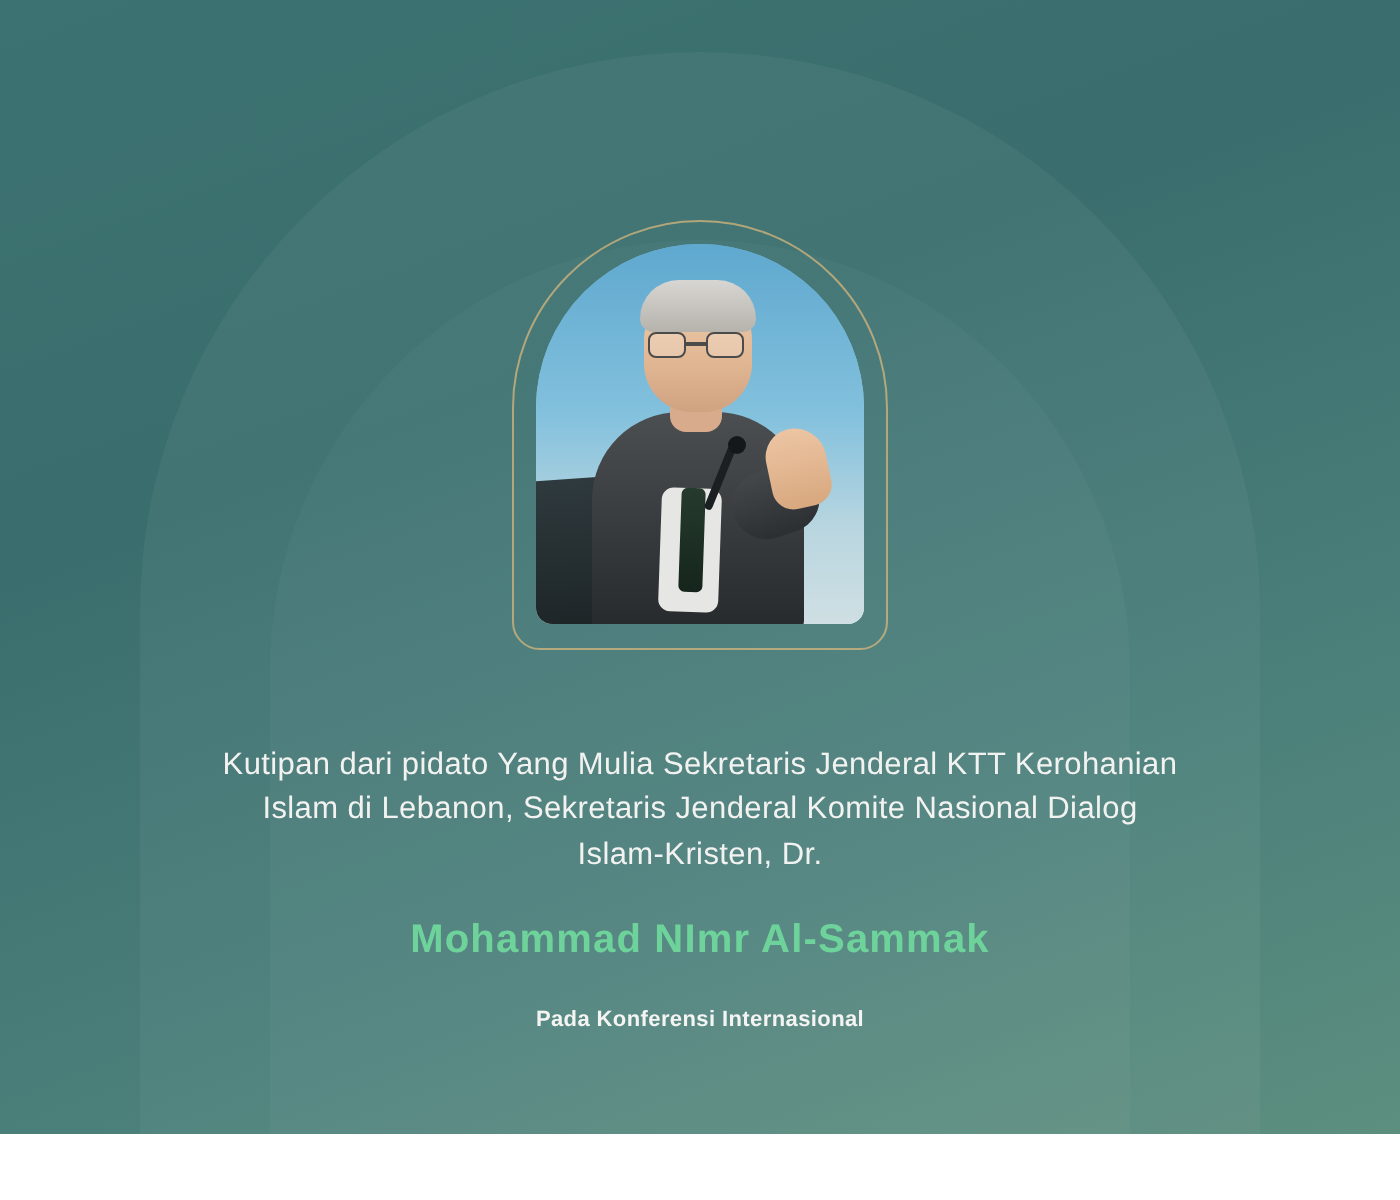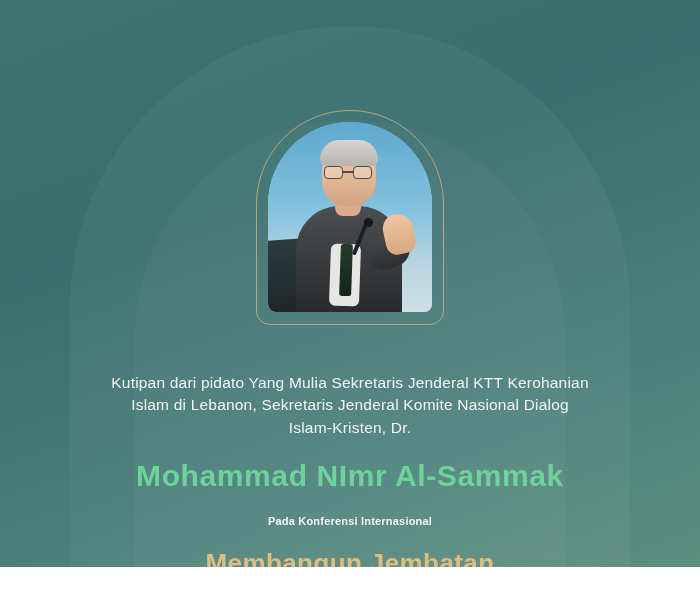--- a/index.html
+++ b/index.html
@@ -182,21 +182,21 @@
     color: #f2f3f1;
     font-size: 15.5px;
     line-height: 1.45;
     letter-spacing: 0.2px;
     margin: 0 0 20px 0;
     font-weight: 400;
   }
 
   .speaker-name {
     color: #6ed39a;
-    font-size: 30px;
+    font-size: 20px;
     font-weight: bold;
     letter-spacing: 0.6px;
     margin: 0 0 22px 0;
   }
 
   .event-pretitle {
     color: #f4f5f3;
     font-size: 11px;
     font-weight: bold;
     margin: 0 0 20px 0;
@@ -241,18 +241,18 @@
   </div>
 
   <div class="content">
     <p class="quote-intro">Kutipan dari pidato Yang Mulia Sekretaris Jenderal KTT Kerohanian Islam di Lebanon, Sekretaris Jenderal Komite Nasional Dialog Islam-Kristen, Dr.</p>
 
     <p class="speaker-name">Mohammad NImr Al-Sammak</p>
 
     <p class="event-pretitle">Pada Konferensi Internasional</p>
 
     <p class="event-title">
-      <span>Membangun Jembatan</span><br>
+      <br>
       <span>Antar Mazhab Islam</span>
     </p>
   </div>
 
 </div>
 
 </body></html>

